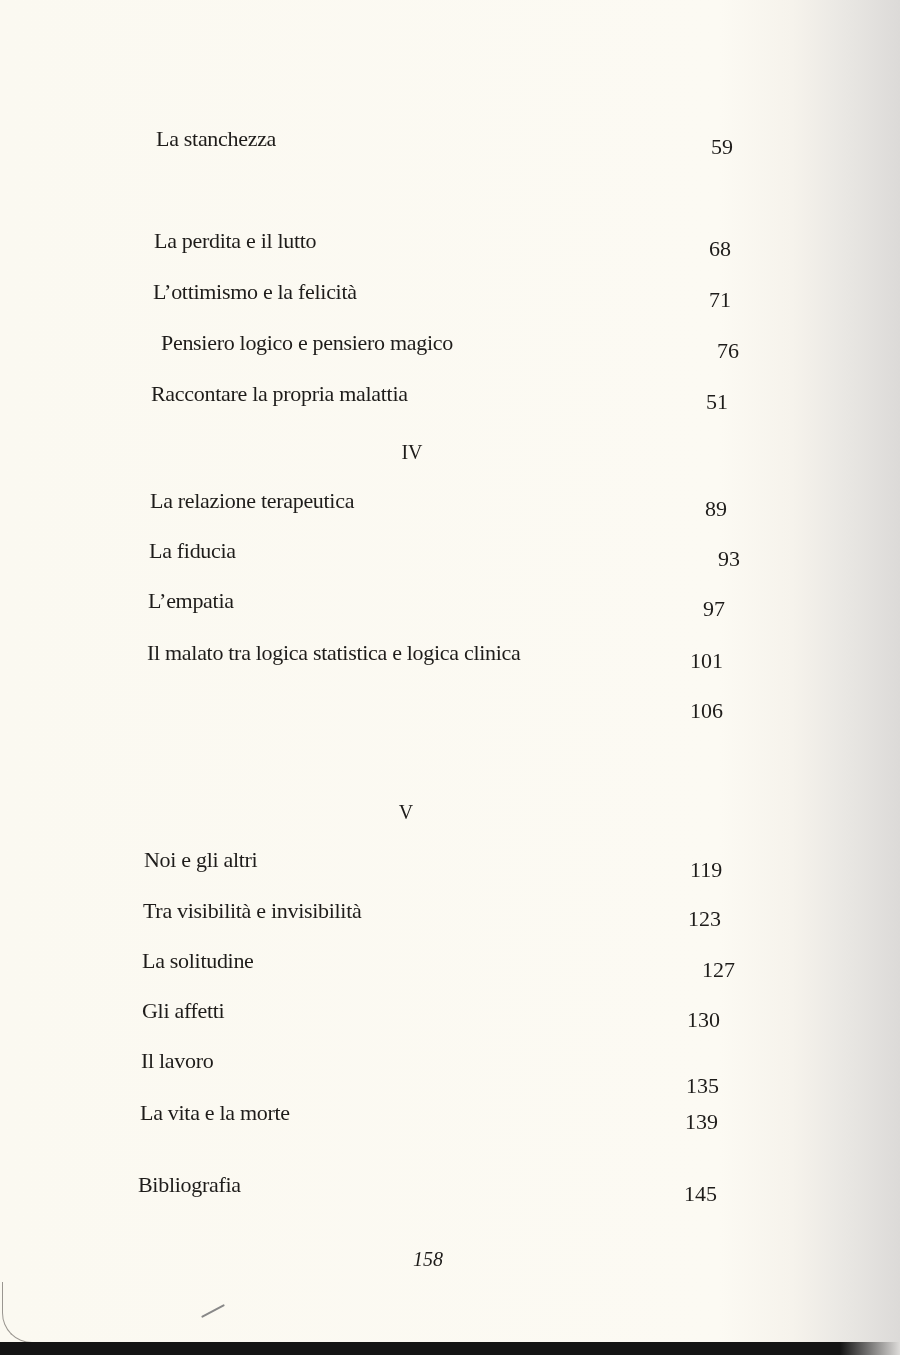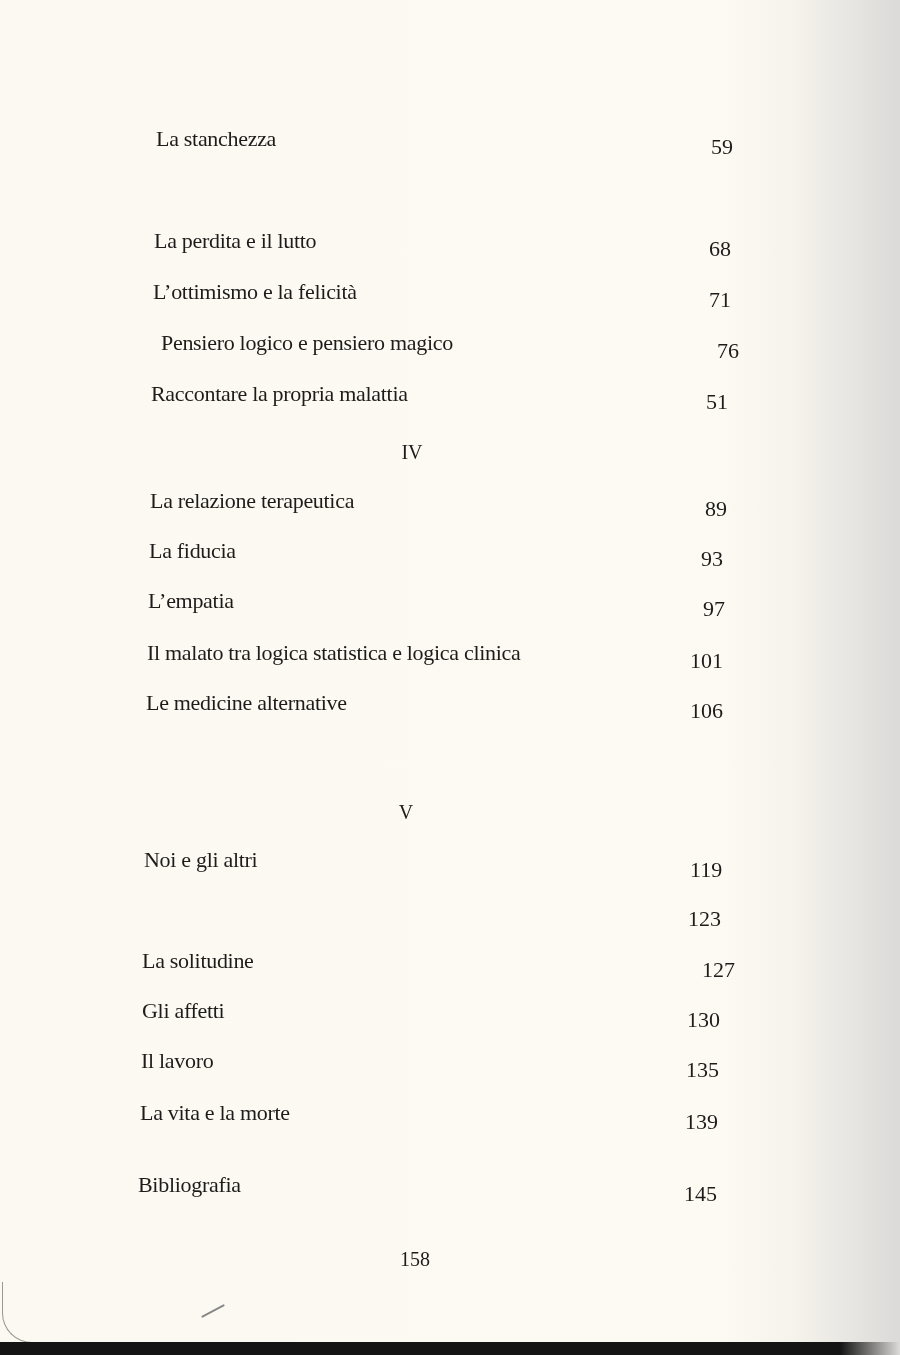--- a/index.html
+++ b/index.html
@@ -89,22 +89,23 @@
       position: absolute;
       font-size: 20px;
       text-align: center;
       width: 60px;
     }
     .folio {
       position: absolute;
       left: 400px;
       top: 1248px;
       width: 56px;
-      text-align: left;
+      text-align: center;
       font-size: 20px;
+      font-style: italic;
     }
     .ghost {
       position: absolute;
       color: #efece4;
       font-size: 19px;
       white-space: nowrap;
     }
   </style>
 </head>
 <body>
@@ -137,55 +138,55 @@
     </div>
 
     <div class="section" style="left:382px; top:441px;">IV</div>
 
     <div class="entry" style="left:150px; top:488px; width:585px;">
       <span class="title">La relazione terapeutica</span>
       <span class="pg" style="left:555px; top:8px;">89</span>
     </div>
     <div class="entry" style="left:149px; top:538px; width:585px;">
       <span class="title">La fiducia</span>
-      <span class="pg" style="left:552px; top:8px;">93</span>
+      <span class="pg" style="left:569px; top:8px;">93</span>
     </div>
     <div class="entry" style="left:148px; top:588px; width:585px;">
       <span class="title">L’empatia</span>
       <span class="pg" style="left:555px; top:8px;">97</span>
     </div>
     <div class="entry" style="left:147px; top:640px; width:585px;">
       <span class="title">Il malato tra logica statistica e logica clinica</span>
       <span class="pg" style="left:543px; top:8px;">101</span>
     </div>
     <div class="entry" style="left:146px; top:690px; width:585px;">
-      <span class="title">Le medicine alternative</span>
       <span class="pg" style="left:544px; top:8px;">106</span>
     </div>
 
     <div class="section" style="left:376px; top:801px;">V</div>
 
     <div class="entry" style="left:144px; top:847px; width:585px;">
       <span class="title">Noi e gli altri</span>
       <span class="pg" style="left:546px; top:10px;">119</span>
     </div>
     <div class="entry" style="left:143px; top:898px; width:585px;">
+      <span class="title">Tra visibilità e invisibilità</span>
       <span class="pg" style="left:545px; top:8px;">123</span>
     </div>
     <div class="entry" style="left:142px; top:948px; width:585px;">
       <span class="title">La solitudine</span>
       <span class="pg" style="left:545px; top:9px;margin-left:15px;">127</span>
     </div>
     <div class="entry" style="left:142px; top:998px; width:585px;">
       <span class="title">Gli affetti</span>
       <span class="pg" style="left:545px; top:9px;">130</span>
     </div>
     <div class="entry" style="left:141px; top:1048px; width:585px;">
       <span class="title">Il lavoro</span>
-      <span class="pg" style="left:545px; top:9px;">135</span>
+      <span class="pg" style="left:545px; top:25px;">135</span>
     </div>
     <div class="entry" style="left:140px; top:1100px; width:585px;">
       <span class="title">La vita e la morte</span>
       <span class="pg" style="left:545px; top:9px;">139</span>
     </div>
 
     <div class="entry" style="left:138px; top:1172px; width:585px;">
       <span class="title">Bibliografia</span>
       <span class="pg" style="left:546px; top:9px;">145</span>
     </div>

